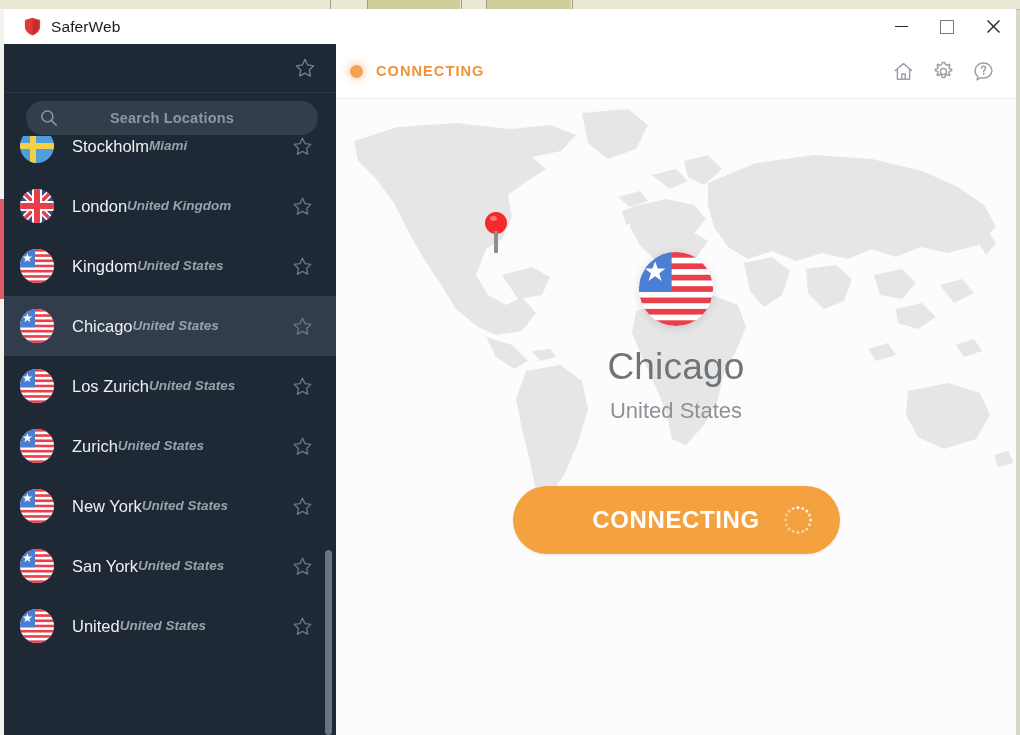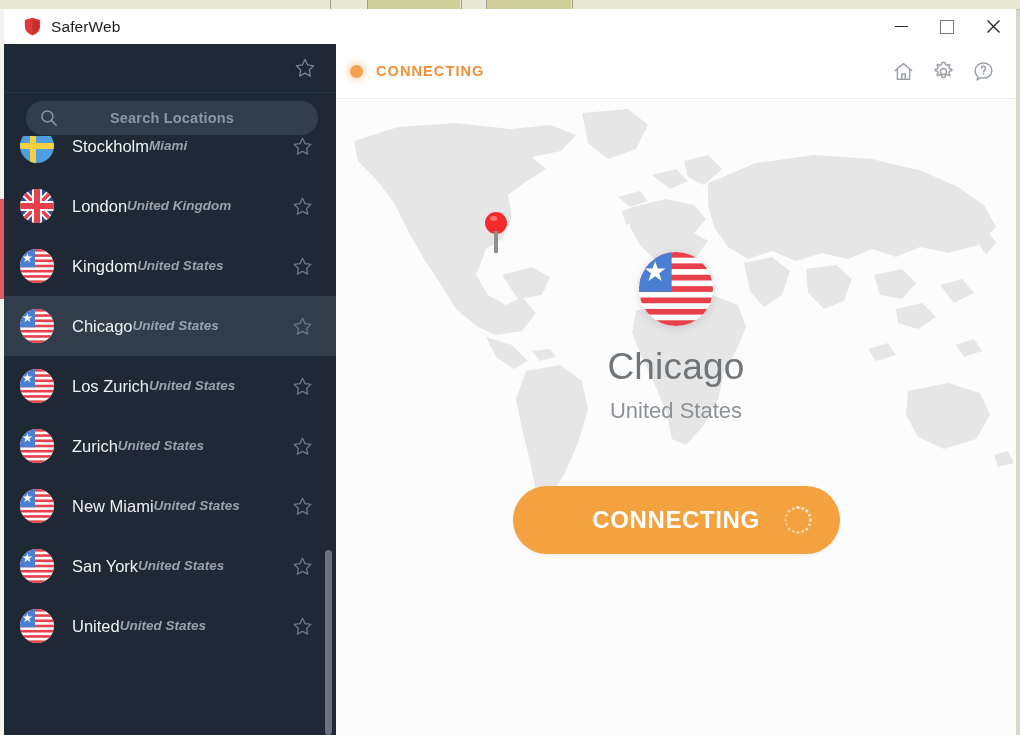--- a/index.html
+++ b/index.html
@@ -458,21 +458,21 @@
                       <rect y="15.69" width="34" height="2.62"></rect>
         <rect y="20.92" width="34" height="2.62"></rect>
                       <rect y="26.15" width="34" height="2.62"></rect>
         <rect y="31.38" width="34" height="2.62"></rect>
       </g>
       <rect width="15" height="18.3" fill="#4a7fd4"></rect>
       <path d="M7.4 4.2 L8.6 7.6 L12.2 7.6 L9.3 9.8 L10.4 13.3 L7.4 11.1 L4.4 13.3 L5.5 9.8 L2.6 7.6 L6.2 7.6 Z" fill="#fff"></path>
     </svg>
                 </span>
      <span class="loc-text">
-       <span class="loc-city">New Miami</span>
+       <span class="loc-city">New York</span>
        <span class="loc-country">United States</span>
      </span>
      <span class="loc-star">
                   <svg viewBox="0 0 24 24">
   <path d="M12 2.6 L14.9 8.7 L21.5 9.6 L16.7 14.2 L17.9 20.8 L12 17.6 L6.1 20.8 L7.3 14.2 L2.5 9.6 L9.1 8.7 Z" fill="none" stroke="#6d7783" stroke-width="1.5" stroke-linejoin="round"></path>
                   </svg>
                 </span>
               </div>
               <div class="loc-row">
                 <span class="flag">

